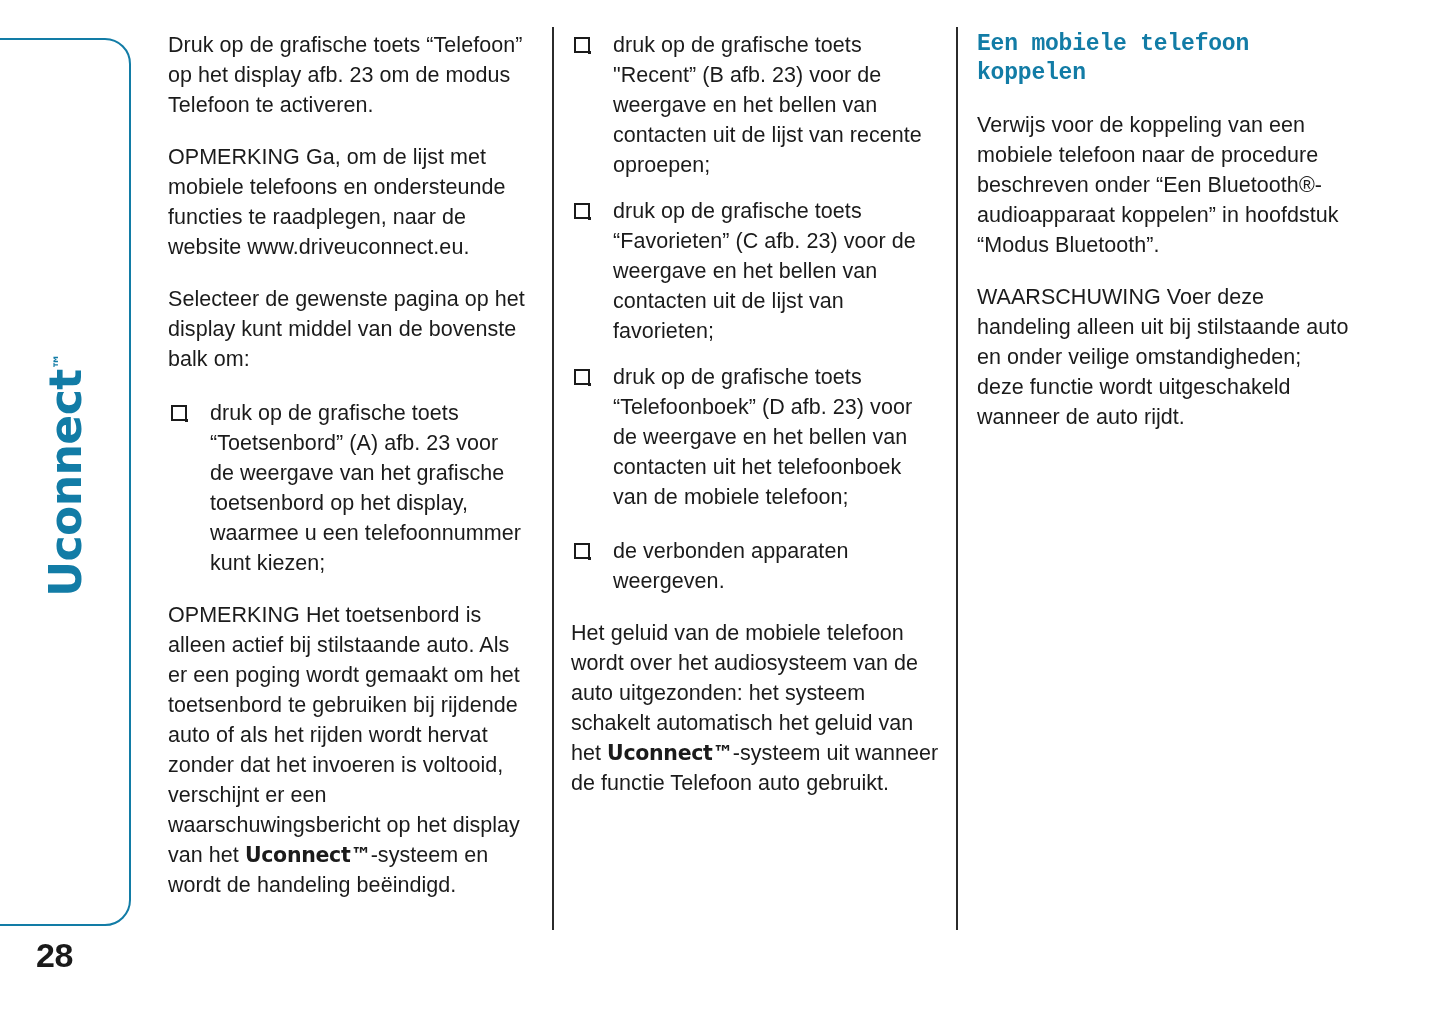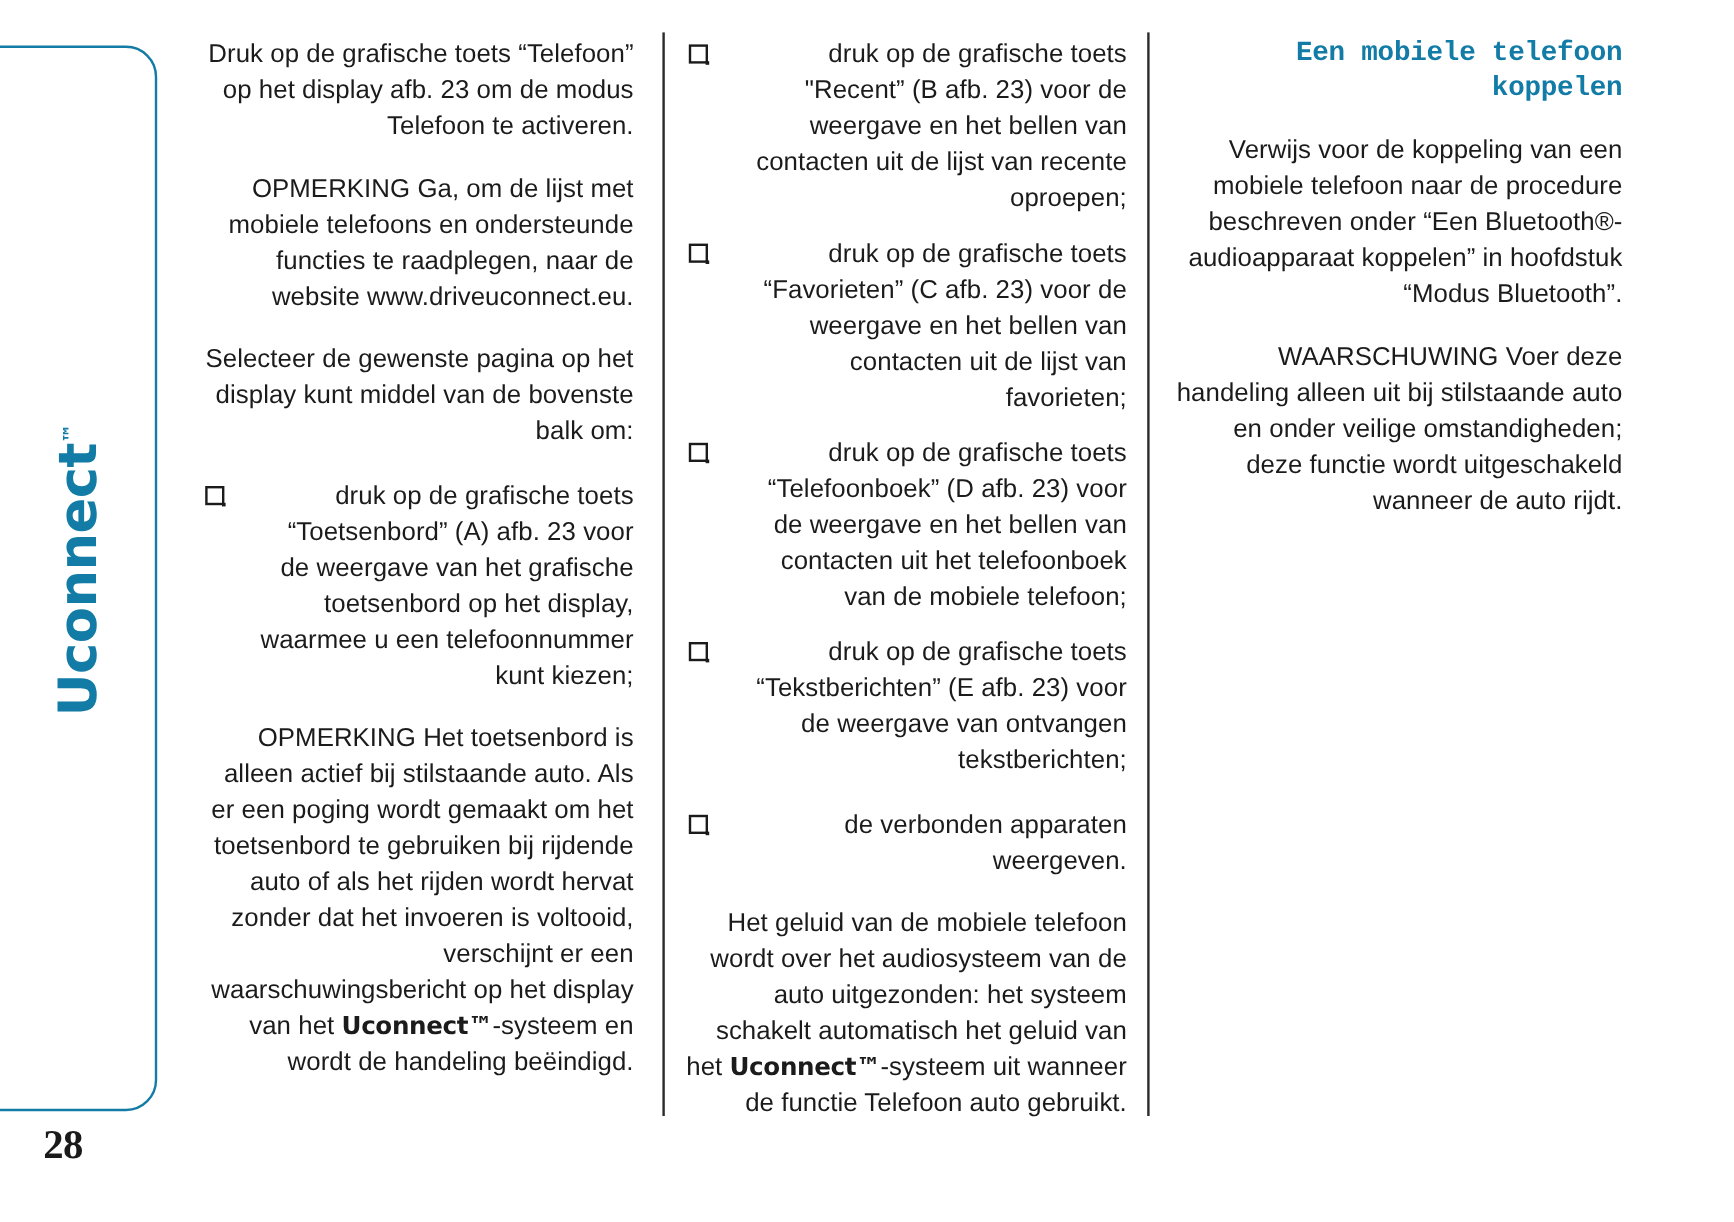--- a/index.html
+++ b/index.html
@@ -55,21 +55,21 @@
     font-size: 16px;
     vertical-align: super;
     font-weight: 700;
     letter-spacing: 0;
   }
 
   .page-number {
     position: absolute;
     left: 36px;
     top: 936px;
-    font-family: Liberation Serif, serif;
+    font-family: Liberation Sans, sans-serif;
     font-weight: 700;
     font-size: 34px;
     color: #1a1a1a;
     letter-spacing: -0.5px;
   }
 
   
   .divider {
     position: absolute;
     top: 27px;
@@ -81,21 +81,20 @@
   .divider.d2 { left: 956px; }
 
   
   .col {
     position: absolute;
     top: 30px;
     font-size: 21.5px;
     line-height: 30px;
     color: #1b1b1b;
     letter-spacing: 0.05px;
-    text-align: right;
   }
   .col.c1 { left: 168px; width: 360px; }
   .col.c2 { left: 571px; width: 368px; }
   .col.c3 { left: 977px; width: 375px; }
 
   .col p {
     margin: 0 0 22px 0;
   }
   .col p:last-child { margin-bottom: 0; }
 
@@ -188,24 +187,20 @@
       <li>
         <span class="sqmark"></span>
         <span>druk op de grafische toets “Favorieten” (C afb. 23) voor de weergave en het bellen van contacten uit de lijst van favorieten;</span>
       </li>
       <li>
         <span class="sqmark"></span>
         <span>druk op de grafische toets “Telefoonboek” (D afb. 23) voor de weergave en het bellen van contacten uit het telefoonboek van de mobiele telefoon;</span>
       </li>
       <li>
         <span class="sqmark"></span>
-        <span>druk op de grafische toets “Tekstberichten” (E afb. 23) voor de weergave van ontvangen tekstberichten;</span>
-      </li>
-      <li>
-        <span class="sqmark"></span>
         <span>de verbonden apparaten weergeven.</span>
       </li>
     </ul>
     <p><span>Het geluid van de mobiele telefoon wordt over het audiosysteem van de auto uitgezonden: het systeem schakelt automatisch het geluid van het </span><b class="uc">Uconnect™</b><span>-systeem uit wanneer de functie Telefoon auto gebruikt.</span></p>
   </div>
 
   <div class="col c3">
     <p class="heading">Een mobiele telefoon koppelen</p>
     <p>Verwijs voor de koppeling van een mobiele telefoon naar de procedure beschreven onder “Een Bluetooth®-audioapparaat koppelen” in hoofdstuk “Modus Bluetooth”.</p>
     <p>WAARSCHUWING Voer deze handeling alleen uit bij stilstaande auto en onder veilige omstandigheden; deze functie wordt uitgeschakeld wanneer de auto rijdt.</p>

